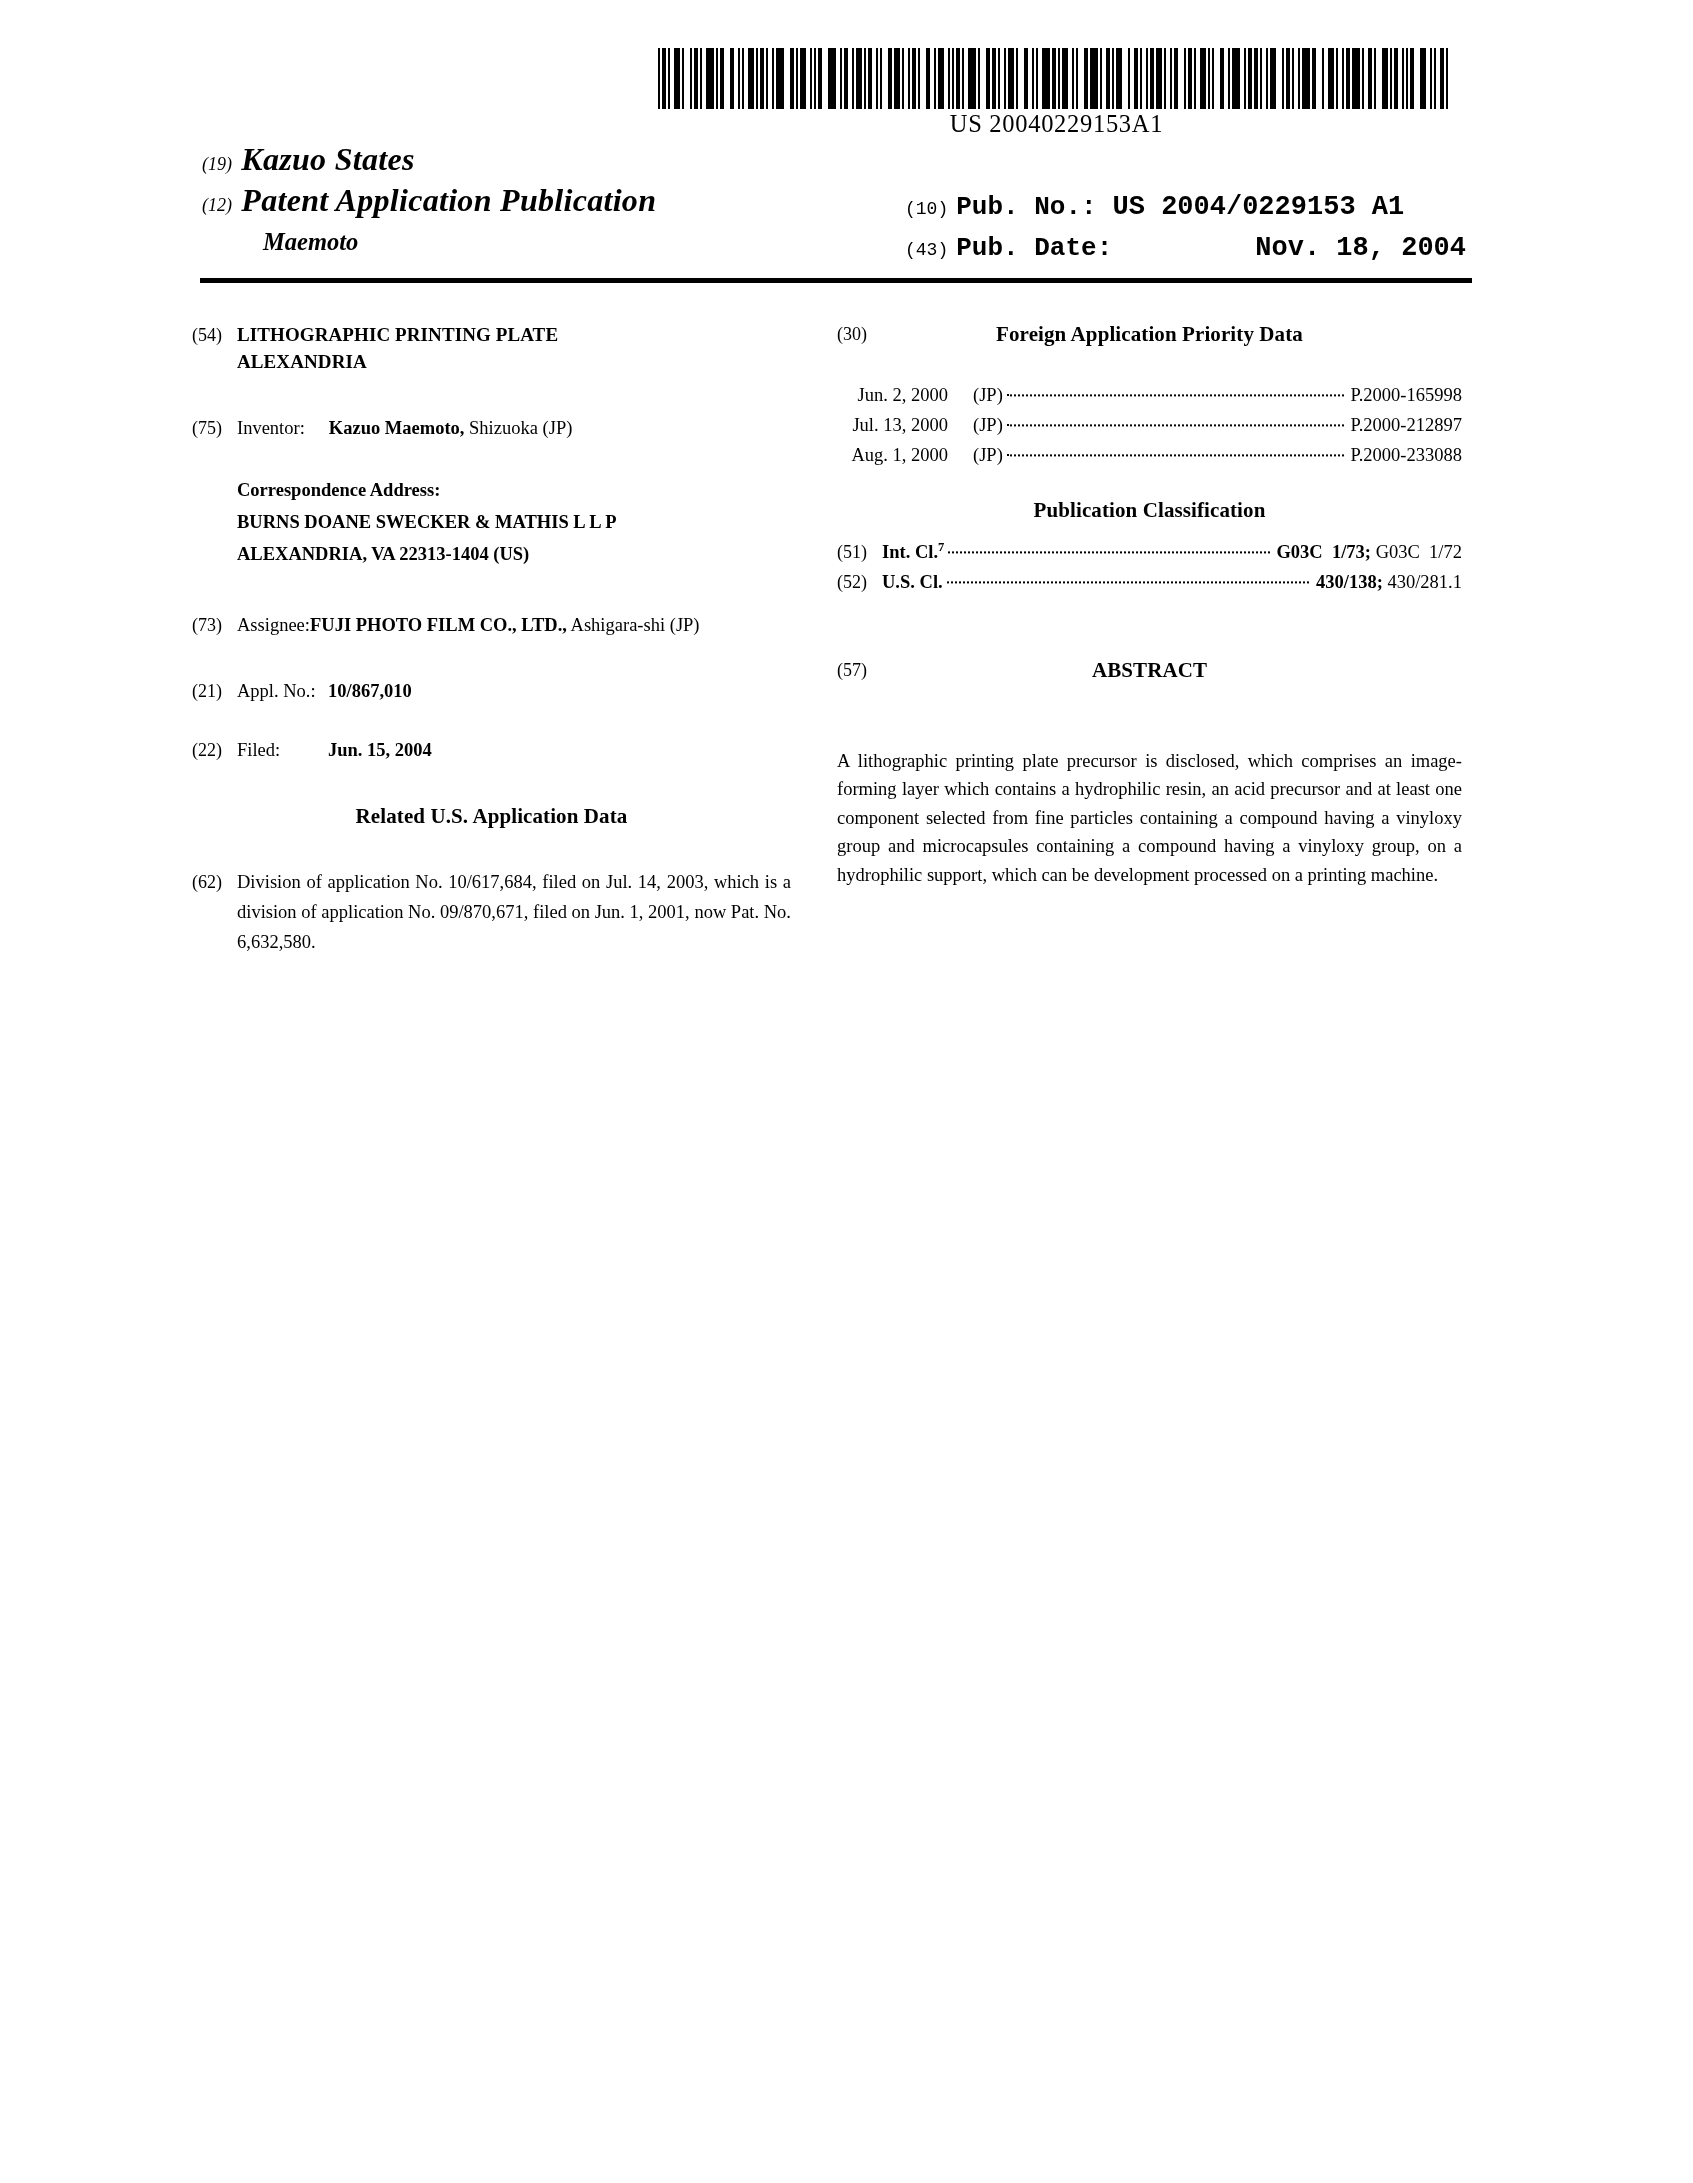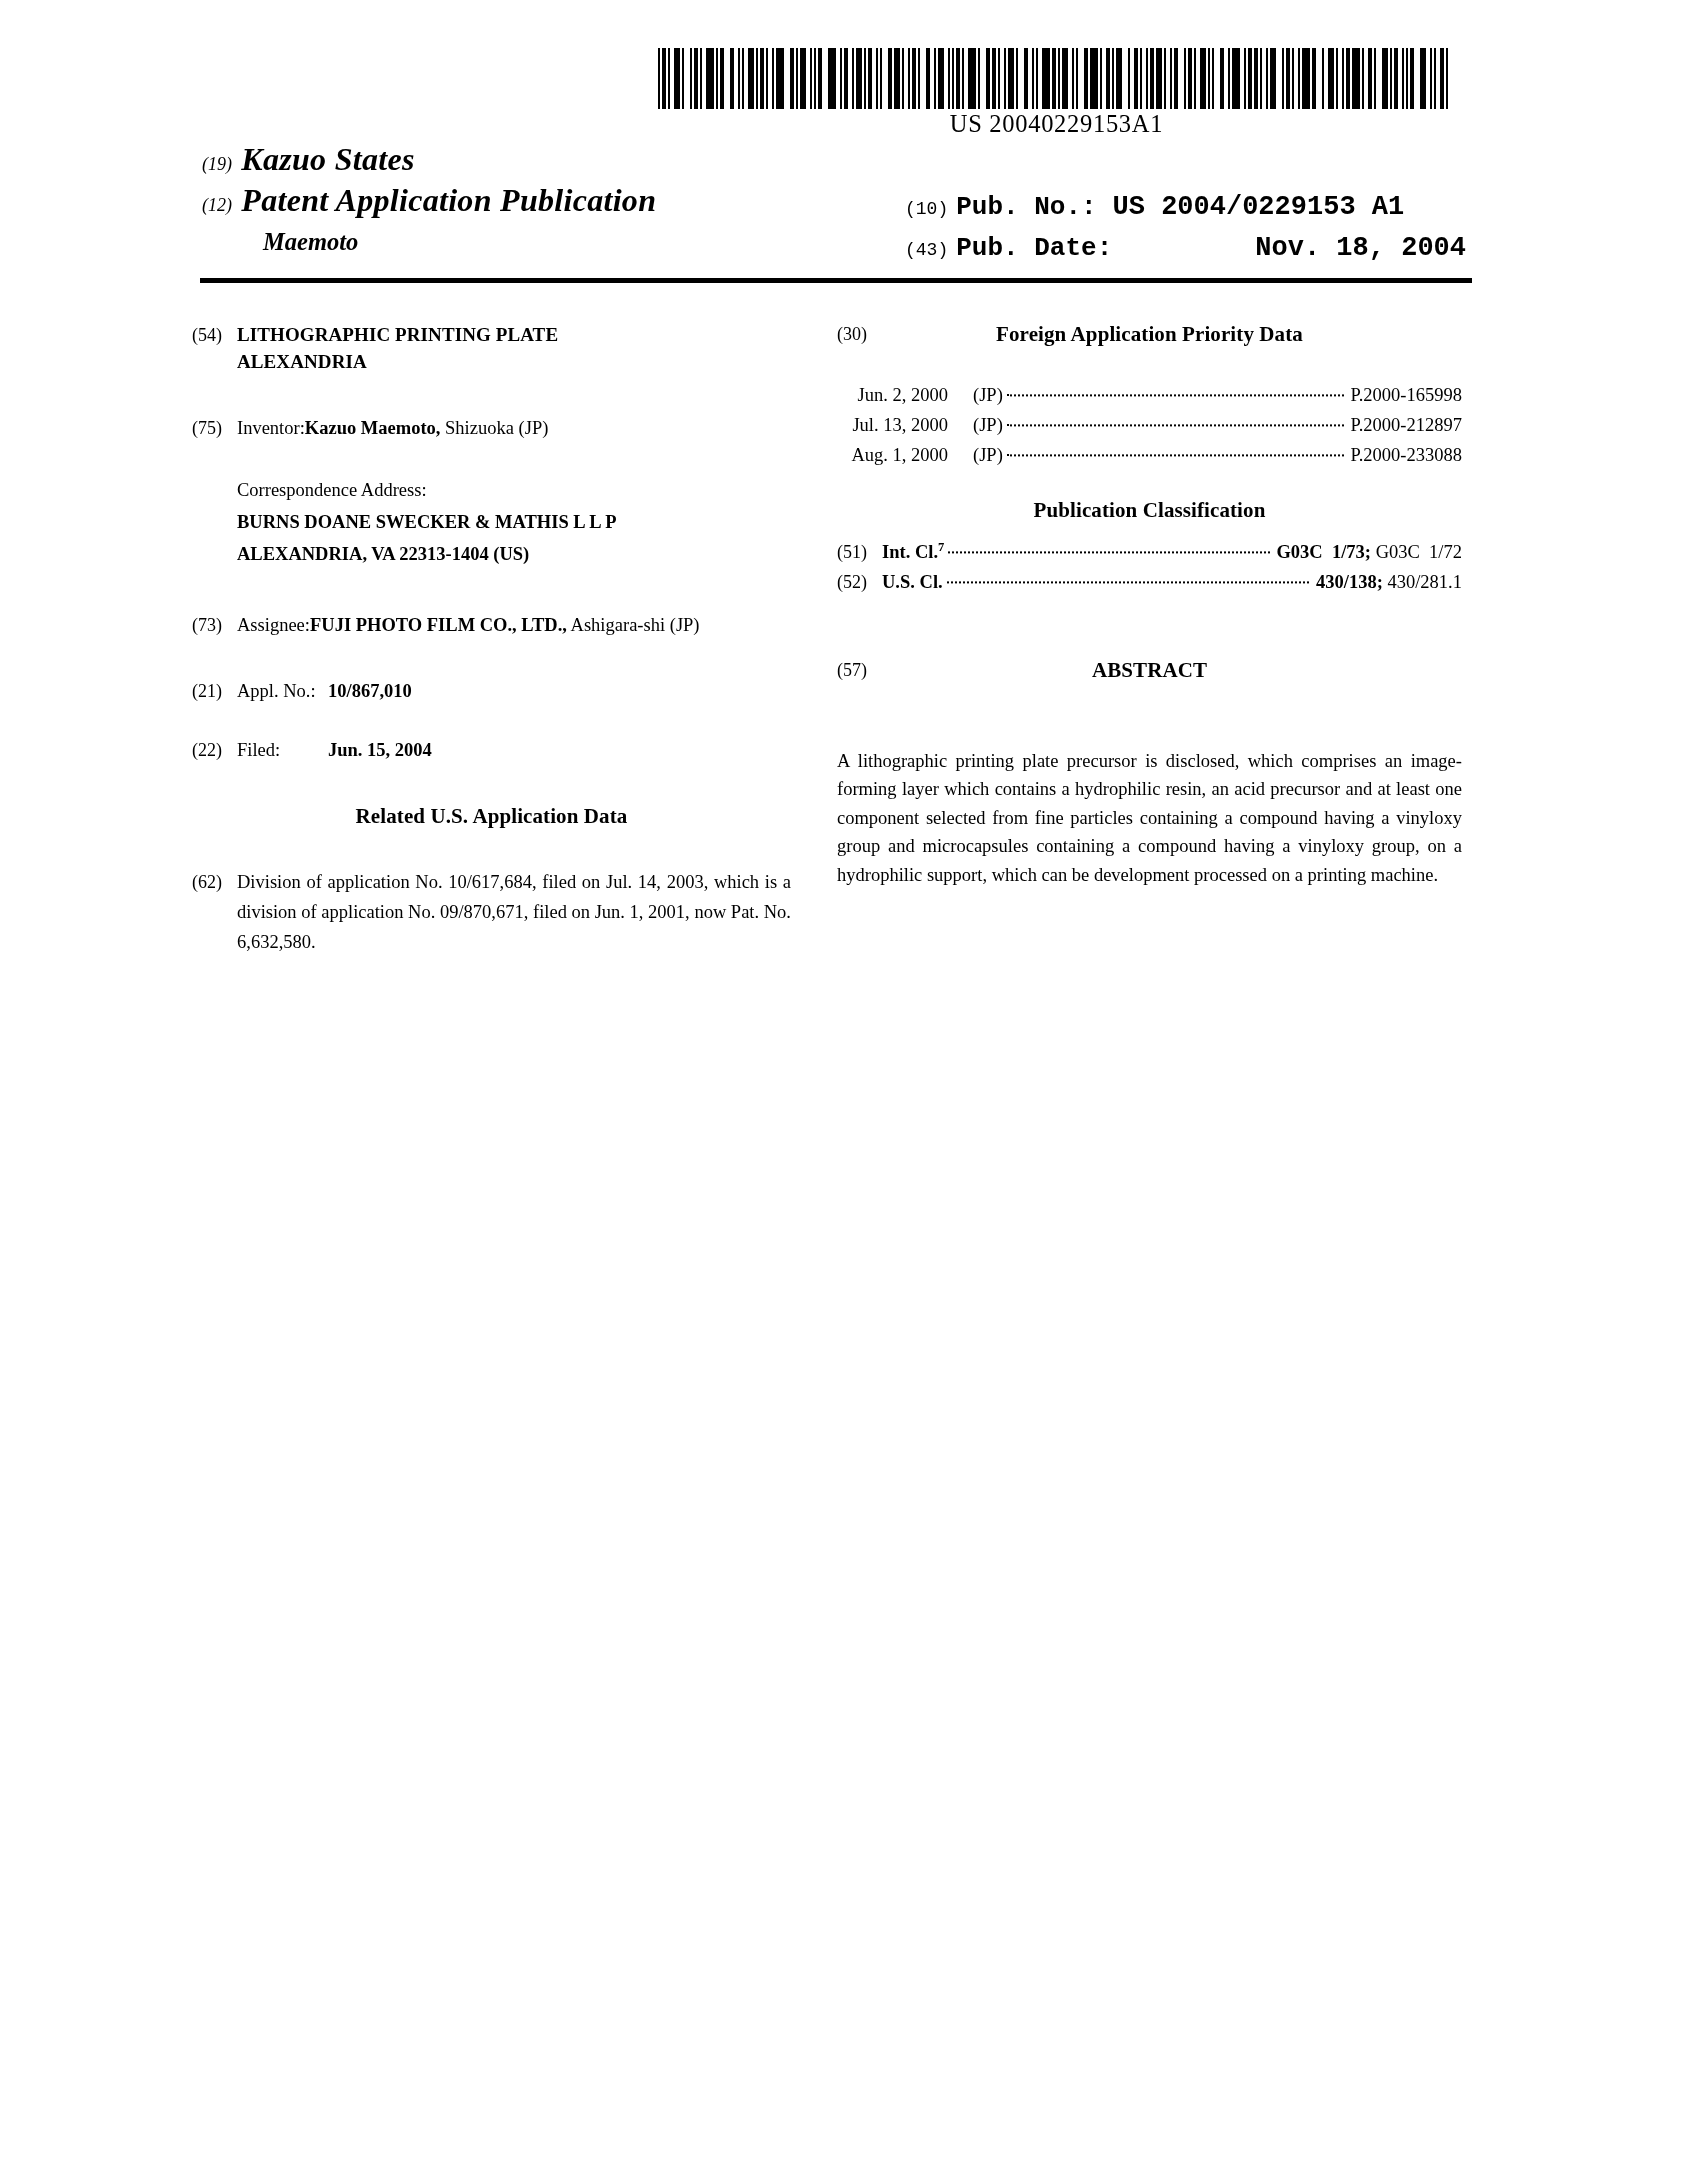--- a/index.html
+++ b/index.html
@@ -54,21 +54,21 @@
   .title-block .content { width: 397px; font-size: 19px; font-weight: 700; line-height: 26.5px; letter-spacing: 0.1px; }
   .title-block { margin-bottom: 41px; }
 
   .kv { display: flex; align-items: baseline; }
   .kv .lbl { flex: 0 0 63px; }
   .inventor-row { margin-bottom: 33px; }
   .inventor-row .val-wrap, .assignee-row .val-wrap { flex: 1 1 auto; }
 
   .corr-block { margin-left: 45px; margin-bottom: 40px; }
   .corr-block .line { font-weight: 700; line-height: 32px; }
-  .corr-block .corr-label { font-weight: 400; line-height: 32px; }
+  .corr-block .corr-label { font-weight: 700; line-height: 32px; }
 
   .assignee-row { margin-bottom: 38px; }
   .assignee-row .val-wrap { width: 410px; line-height: 31px; }
 
   .appl-row .lbl, .filed-row .lbl { flex: 0 0 91px; }
   .appl-row { margin-bottom: 34px; }
   .filed-row { margin-bottom: 41px; }
 
   .sect-heading { text-align: center; font-size: 21px; font-weight: 700; letter-spacing: 0.1px; }
   .related-heading { margin-bottom: 38px; }
@@ -379,21 +379,21 @@
 
     <div class="col-left">
 
       <div class="hang title-block">
         <span class="inid">(54)</span>
         <div class="content">LITHOGRAPHIC PRINTING PLATE ALEXANDRIA</div>
       </div>
 
       <div class="hang inventor-row">
         <span class="inid">(75)</span>
-        <div class="kv" style="flex:1 1 auto;">
+        <div class="kv" style="flex:1 1 auto;gap:24px;">
           <span class="lbl">Inventor:</span>
           <span class="val-wrap"><span class="b">Kazuo Maemoto,</span><span> Shizuoka (JP)</span></span>
         </div>
       </div>
 
       <div class="corr-block">
         <div class="corr-label">Correspondence Address:</div>
         <div class="line">BURNS DOANE SWECKER &amp; MATHIS L L P</div>
         <div class="line">ALEXANDRIA, VA 22313-1404 (US)</div>
       </div>

